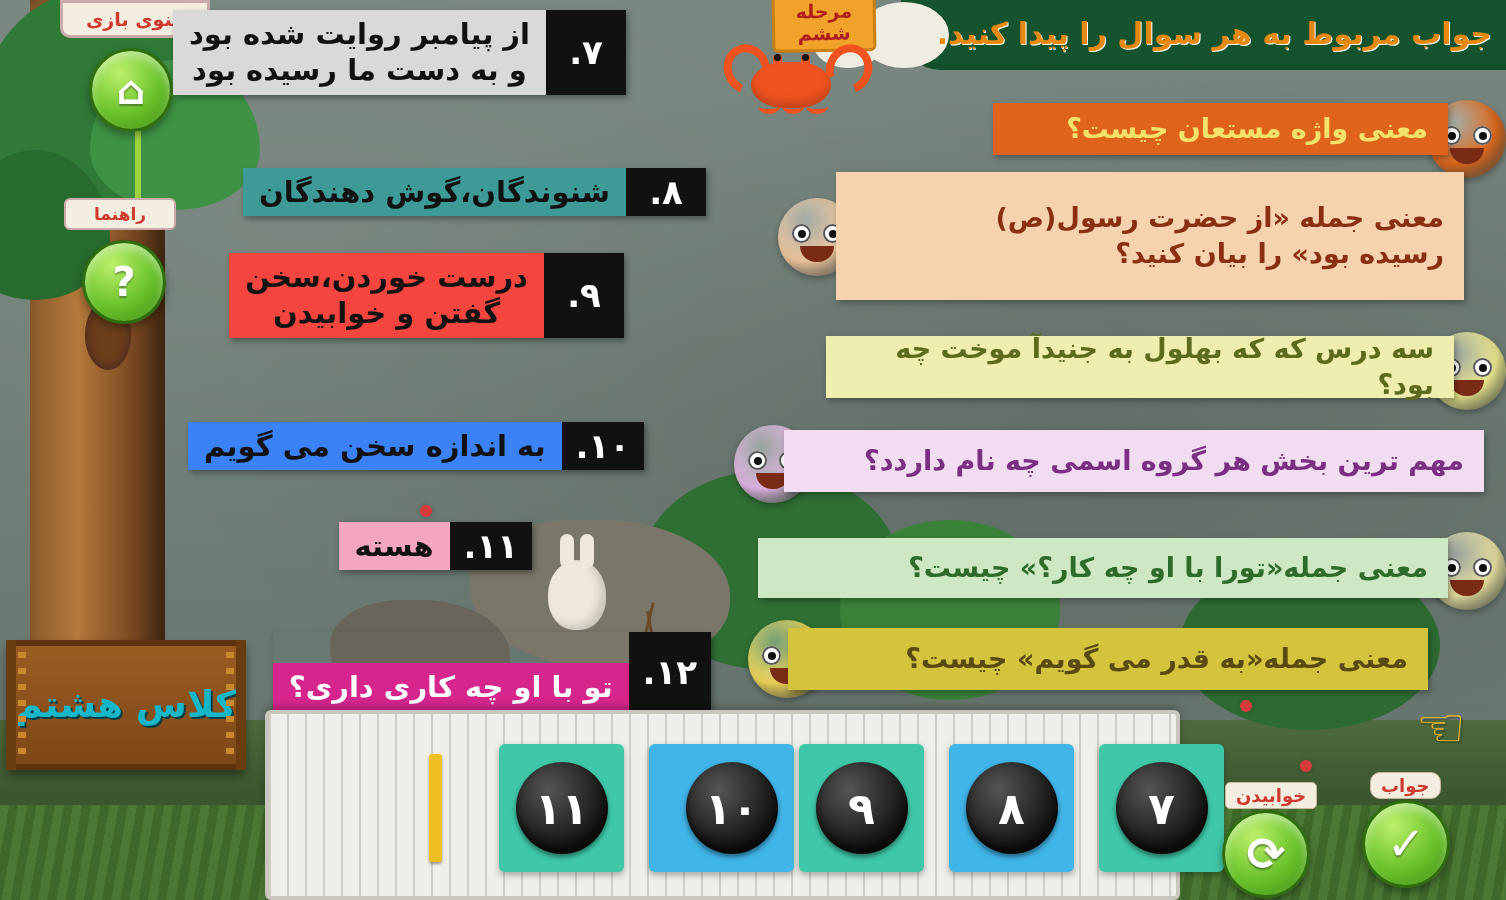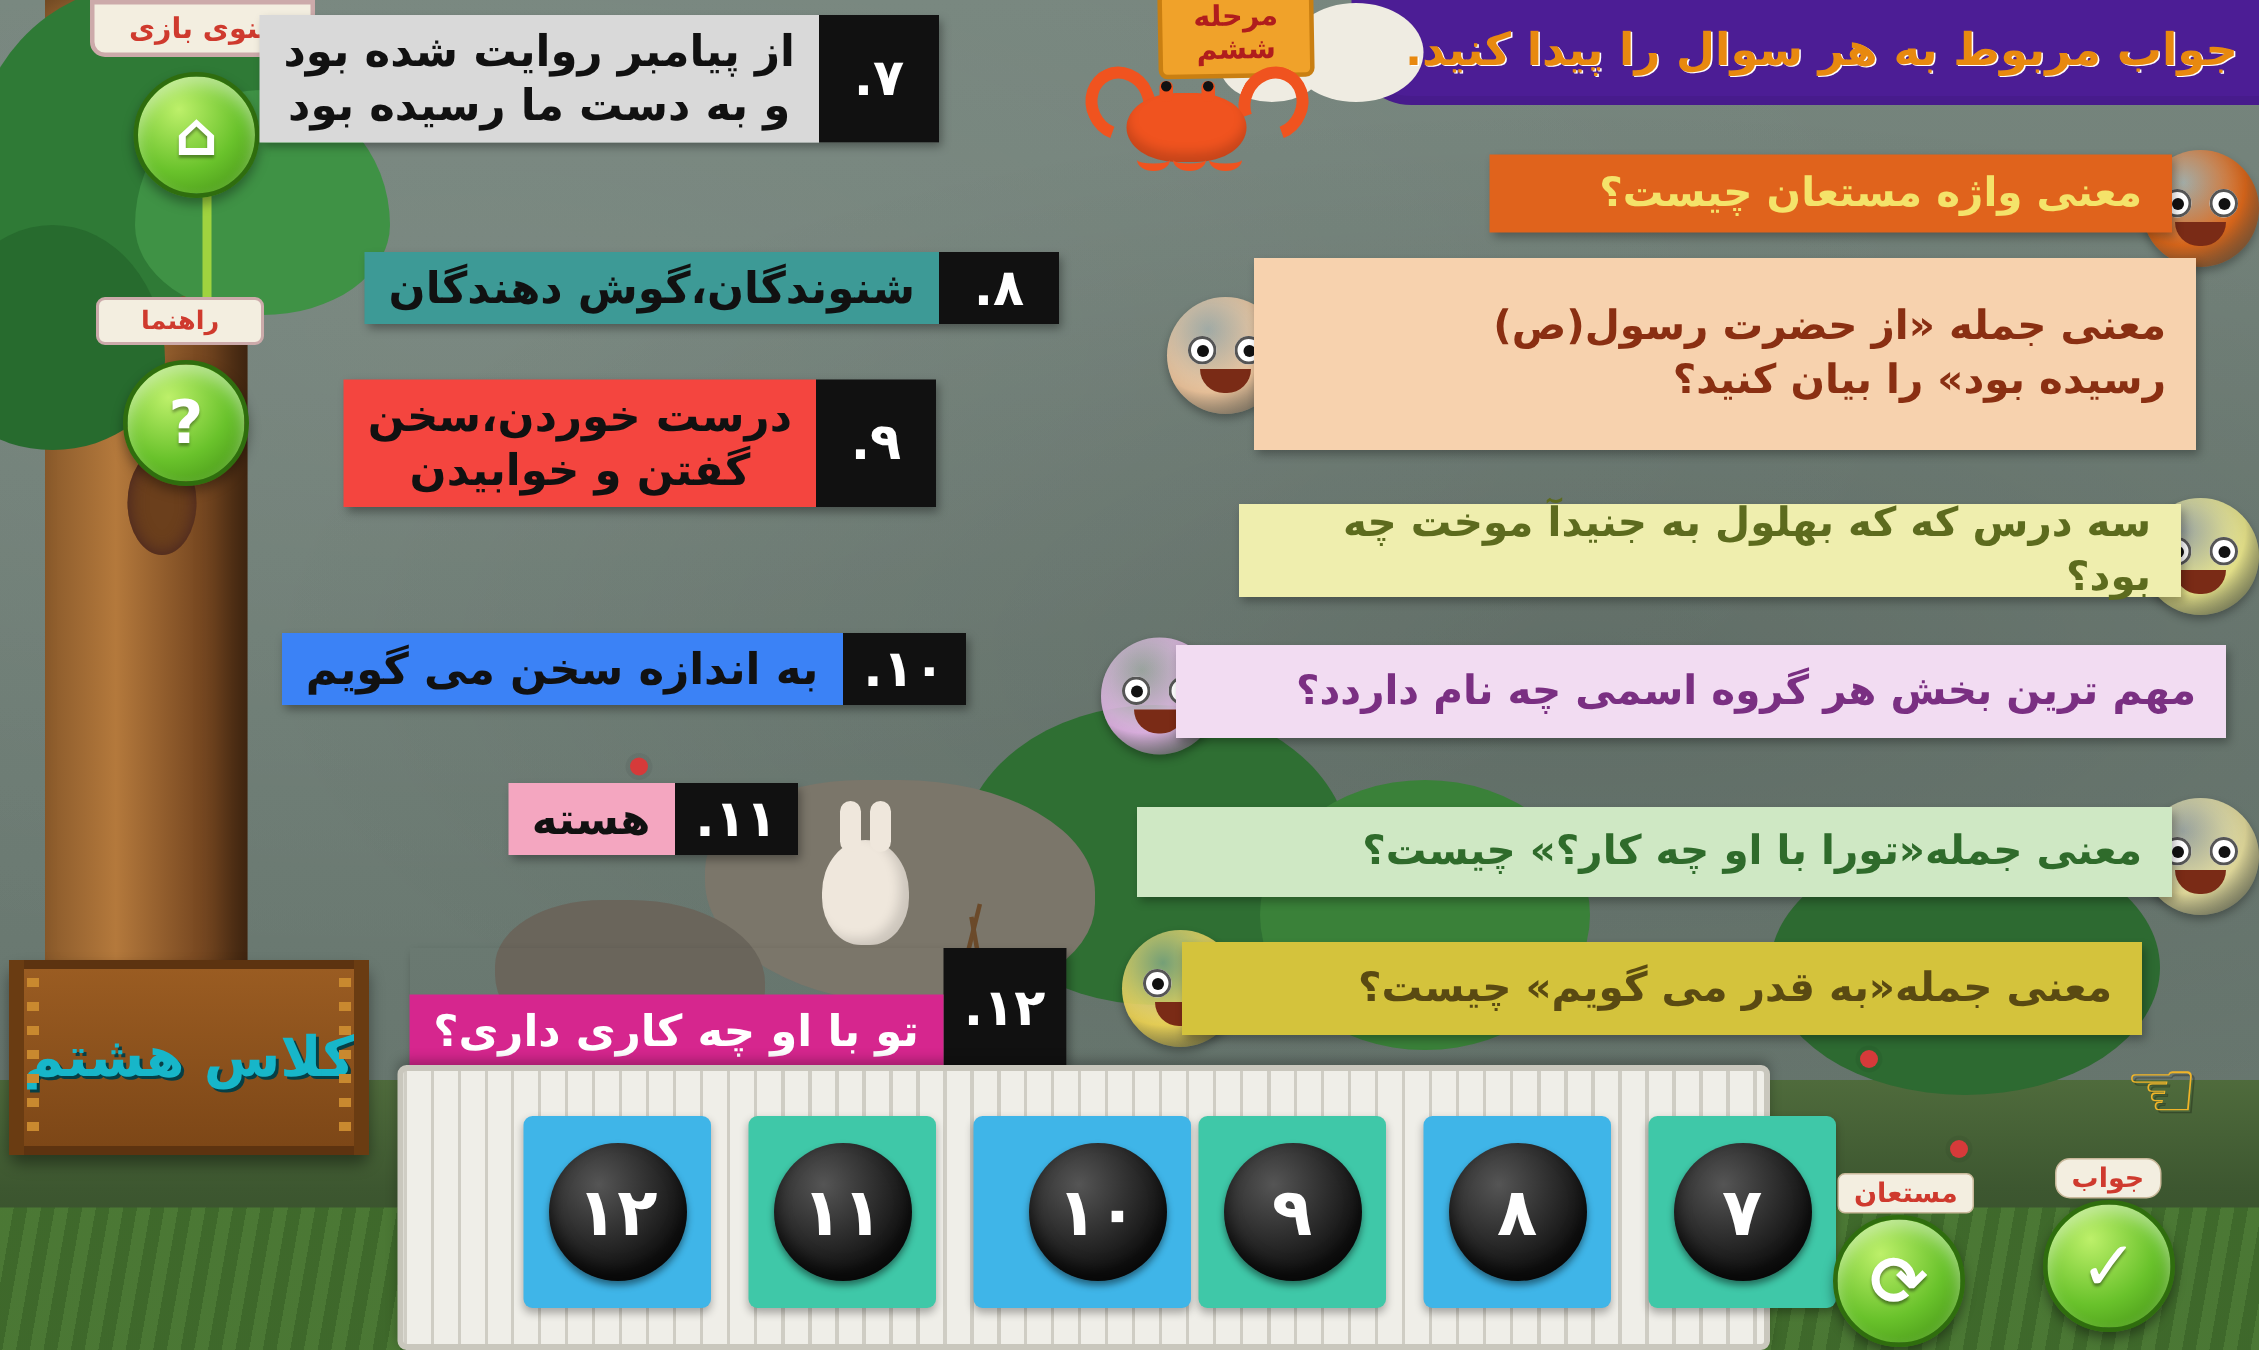--- a/index.html
+++ b/index.html
@@ -39,21 +39,21 @@
   .r1{left:470px;top:520px;width:260px;height:150px;background:#7b766a;}
   .r2{left:330px;top:600px;width:180px;height:110px;background:#6a655b;}
   .bunny{position:absolute;left:548px;top:560px;width:58px;height:70px;background:#efe7dc;border-radius:50% 50% 45% 45%;box-shadow:inset -6px -4px 8px rgba(0,0,0,.15);}
   .bunny:before,.bunny:after{content:"";position:absolute;top:-26px;width:14px;height:34px;background:#efe7dc;border-radius:8px;}
   .bunny:before{left:12px;} .bunny:after{left:32px;}
   .flower{position:absolute;width:12px;height:12px;border-radius:50%;background:#d63a3a;box-shadow:0 0 0 3px rgba(0,0,0,.05);}
   .twig{position:absolute;width:3px;background:#6b4a2a;transform-origin:bottom center;}
 
   
   .cloud-banner{position:absolute;right:0;top:0;width:605px;height:70px;
-    background:#4c1d95;border-radius:0 0 0 40px;
+    background:#14532d;border-radius:0 0 0 40px;
     box-shadow:inset 0 -6px 0 rgba(0,0,0,.06);}
   .cloud-banner:before{content:"";position:absolute;left:-42px;top:2px;width:90px;height:66px;background:#efece2;border-radius:50%;}
   .cloud-banner:after{content:"";position:absolute;left:-88px;top:18px;width:70px;height:50px;background:#efece2;border-radius:50%;}
   .cloud-text{position:absolute;right:14px;top:16px;left:20px;text-align:right;
     color:#e8890f;font-size:30px;font-weight:bold;font-family:"DejaVu Sans", sans-serif;
     text-shadow:1px 1px 0 #fff;direction:rtl;white-space:nowrap;}
 
   
   .stage-banner{position:absolute;right:630px;top:-6px;width:98px;height:52px;background:#f0a22a;
     border:3px solid #c97f12;border-radius:6px;transform:rotate(-1deg);}
@@ -298,28 +298,25 @@
   </div>
   <div class="slot" id="slot2" style="left: 530px; background: rgb(63, 200, 168);">
     <div class="ball">۹</div>
   </div>
   <div class="slot" id="slot3" style="left: 380px; background: rgb(63, 181, 232); padding-left: 20px;">
     <div class="ball">۱۰</div>
   </div>
   <div class="slot" id="slot4" style="left: 230px; background: rgb(63, 200, 168);">
     <div class="ball">۱۱</div>
   </div>
-  <div class="slot" id="slot5" style="left: 80px; background: rgb(63, 181, 232);">
-    <div class="ball">۱۲</div>
-  </div>
 </div>
 
 <div class="hand">☜</div>
 
-<div class="bbtn-label" style="left:1225px;top:782px;">مستعان</div>
+<div class="bbtn-label" style="left:1225px;top:782px;">خوابیدن</div>
 <div class="bbtn" style="left:1222px;top:810px;">
   <span class="g">⟳</span>
 </div>
 
 <div class="bbtn-label" style="left:1370px;top:772px;border-radius:10px;">جواب</div>
 <div class="bbtn" style="left:1362px;top:800px;">
   <span class="g">✓</span>
 </div>
 
 </body></html>

